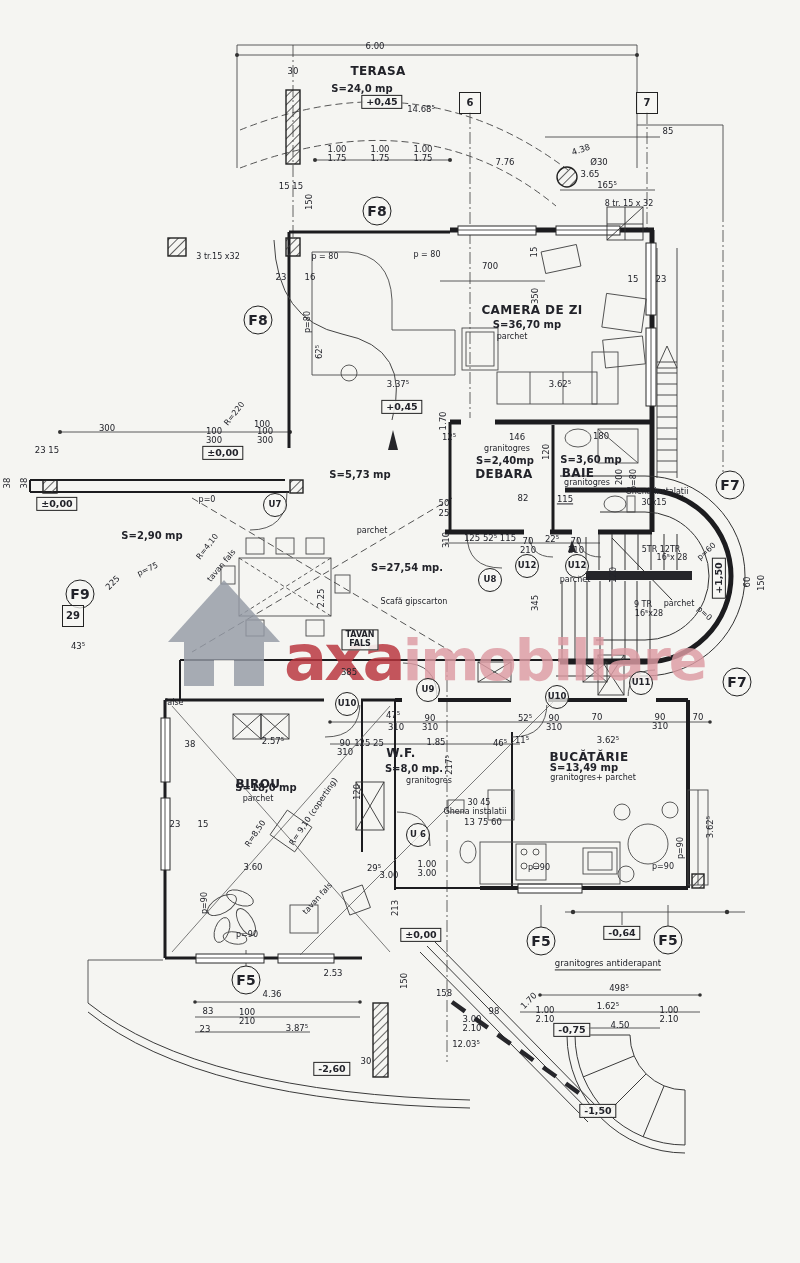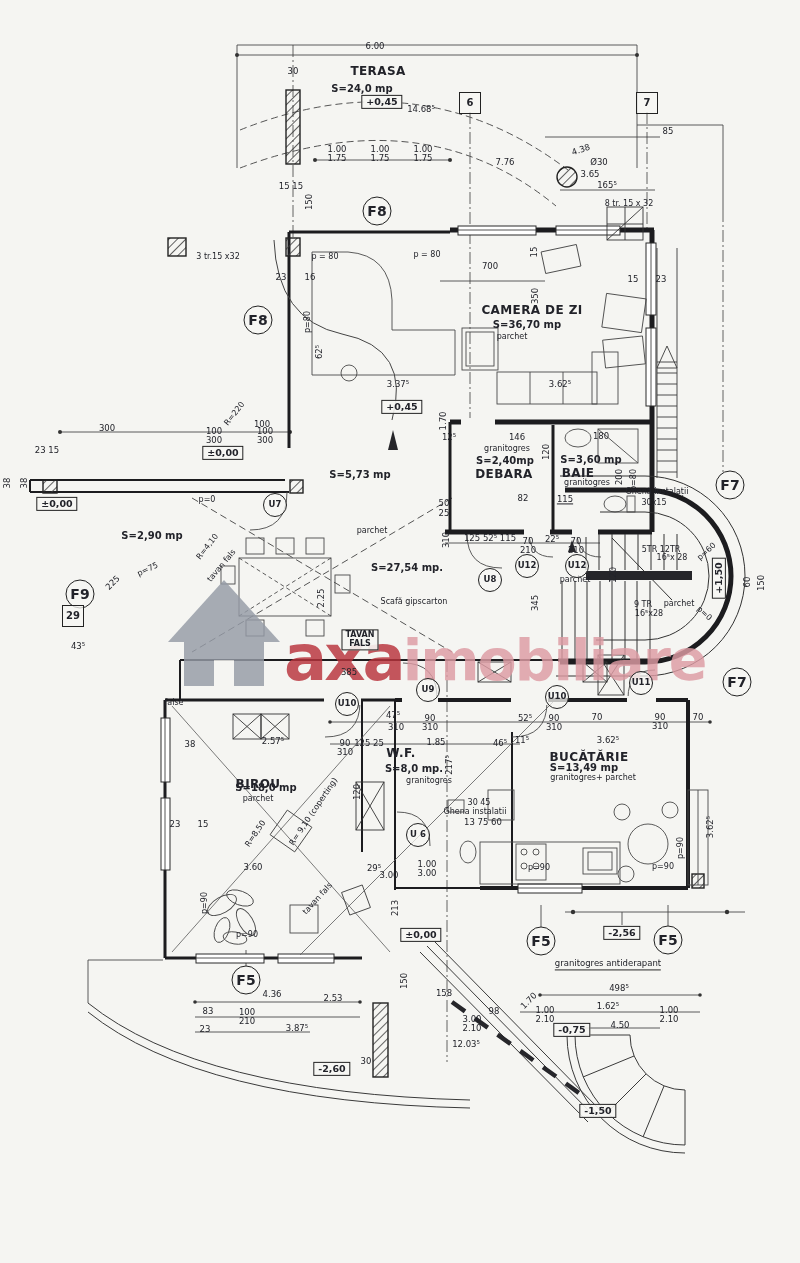--- a/index.html
+++ b/index.html
@@ -428,21 +428,21 @@
       <span class="lbl k-slope" style="left: 681px; top: 848px; transform: translate(-50%, -50%) rotate(-90deg);">p=90</span>
       <span class="lbl k-radius" style="left: 235px; top: 414px; transform: translate(-50%, -50%) rotate(-52deg);">R=220</span>
       <span class="lbl k-radius" style="left: 208px; top: 547px; transform: translate(-50%, -50%) rotate(-52deg);">R=4,10</span>
       <span class="lbl k-radius" style="left: 256px; top: 834px; transform: translate(-50%, -50%) rotate(-56deg);">R=8,50</span>
       <span class="lbl k-radius" style="left: 314px; top: 812px; transform: translate(-50%, -50%) rotate(-56deg);">R= 9,10 (coperting)</span>
       <span class="lbl k-level" style="left: 382px; top: 102px; transform: translate(-50%, -50%);">+0,45</span>
       <span class="lbl k-level" style="left: 402px; top: 407px; transform: translate(-50%, -50%);">+0,45</span>
       <span class="lbl k-level" style="left: 223px; top: 453px; transform: translate(-50%, -50%);">±0,00</span>
       <span class="lbl k-level" style="left: 57px; top: 504px; transform: translate(-50%, -50%);">±0,00</span>
       <span class="lbl k-level" style="left: 421px; top: 935px; transform: translate(-50%, -50%);">±0,00</span>
-      <span class="lbl k-level" style="left: 622px; top: 933px; transform: translate(-50%, -50%);">-2,56</span>
+      <span class="lbl k-level" style="left: 622px; top: 933px; transform: translate(-50%, -50%);">-0,64</span>
       <span class="lbl k-level" style="left: 332px; top: 1069px; transform: translate(-50%, -50%);">-2,60</span>
       <span class="lbl k-level" style="left: 572px; top: 1030px; transform: translate(-50%, -50%);">-0,75</span>
       <span class="lbl k-level" style="left: 598px; top: 1111px; transform: translate(-50%, -50%);">-1,50</span>
       <span class="lbl k-level" style="left: 719px; top: 578px; transform: translate(-50%, -50%) rotate(-90deg);">+1,50</span>
       <span class="lbl k-box2" style="left: 360px; top: 640px; transform: translate(-50%, -50%);">TAVAN
 FALS</span>
       <span class="lbl k-axisF" style="left: 377px; top: 211px; transform: translate(-50%, -50%);">F8</span>
       <span class="lbl k-axisF" style="left: 258px; top: 320px; transform: translate(-50%, -50%);">F8</span>
       <span class="lbl k-axisF" style="left: 80px; top: 594px; transform: translate(-50%, -50%);">F9</span>
       <span class="lbl k-axisF" style="left: 730px; top: 485px; transform: translate(-50%, -50%);">F7</span>
@@ -552,21 +552,21 @@
       <span class="lbl k-dim2" style="left: 427px; top: 869px; transform: translate(-50%, -50%);">1.00
 3.00</span>
       <span class="lbl k-dim" style="left: 396px; top: 908px; transform: translate(-50%, -50%) rotate(-90deg);">213</span>
       <span class="lbl k-dim" style="left: 389px; top: 876px; transform: translate(-50%, -50%);">3.00</span>
       <span class="lbl k-dim" style="left: 374px; top: 869px; transform: translate(-50%, -50%);">29⁵</span>
       <span class="lbl k-dim" style="left: 711px; top: 827px; transform: translate(-50%, -50%) rotate(-90deg);">3.62⁵</span>
       <span class="lbl k-dim" style="left: 272px; top: 995px; transform: translate(-50%, -50%);">4.36</span>
       <span class="lbl k-dim" style="left: 208px; top: 1012px; transform: translate(-50%, -50%);">83</span>
       <span class="lbl k-dim2" style="left: 247px; top: 1017px; transform: translate(-50%, -50%);">100
 210</span>
-      <span class="lbl k-dim" style="left: 333px; top: 999px; transform: translate(-50%, -50%);">2.53</span>
+      <span class="lbl k-dim" style="left: 333px; top: 974px; transform: translate(-50%, -50%);">2.53</span>
       <span class="lbl k-dim" style="left: 205px; top: 1030px; transform: translate(-50%, -50%);">23</span>
       <span class="lbl k-dim" style="left: 297px; top: 1029px; transform: translate(-50%, -50%);">3.87⁵</span>
       <span class="lbl k-dim" style="left: 366px; top: 1062px; transform: translate(-50%, -50%);">30</span>
       <span class="lbl k-dim" style="left: 405px; top: 981px; transform: translate(-50%, -50%) rotate(-90deg);">150</span>
       <span class="lbl k-dim" style="left: 444px; top: 994px; transform: translate(-50%, -50%);">158</span>
       <span class="lbl k-dim2" style="left: 472px; top: 1024px; transform: translate(-50%, -50%);">3.00
 2.10</span>
       <span class="lbl k-dim" style="left: 466px; top: 1045px; transform: translate(-50%, -50%);">12.03⁵</span>
       <span class="lbl k-dim" style="left: 494px; top: 1012px; transform: translate(-50%, -50%);">98</span>
       <span class="lbl k-dim" style="left: 529px; top: 1001px; transform: translate(-50%, -50%) rotate(-45deg);">1.70</span>

